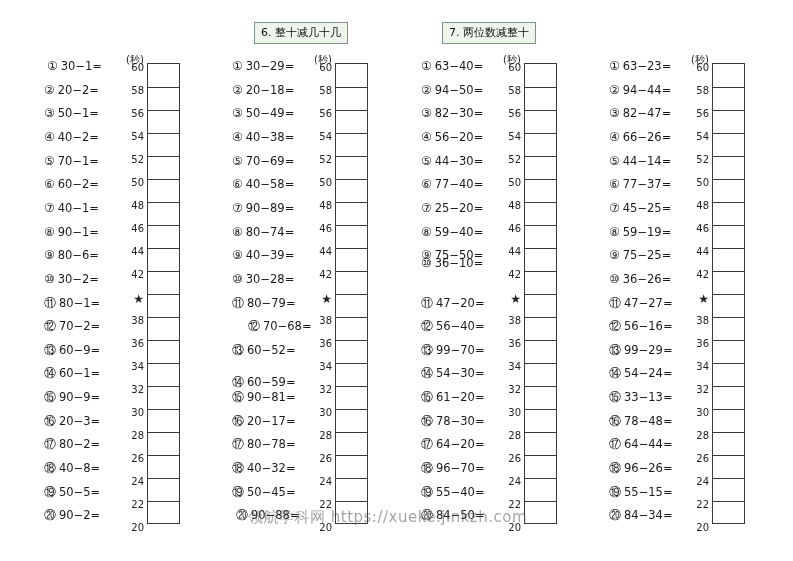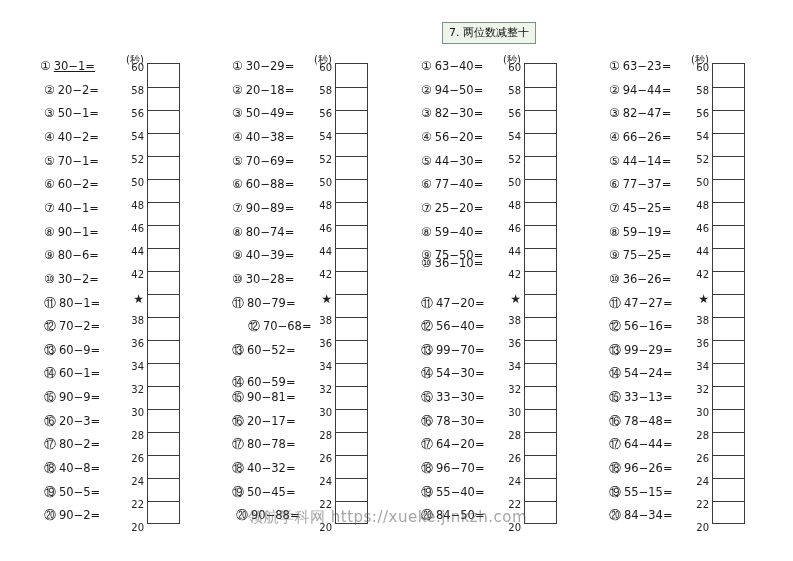--- a/index.html
+++ b/index.html
@@ -59,21 +59,21 @@
     white-space: nowrap; letter-spacing: 0.5px;
     font-family: "DejaVu Sans", sans-serif;
   }
 </style>
 </head>
 <body>
 
 <div class="sheet">
 
   <div class="col" style="left: 0px; width: 793px;">
-      <div class="problem" style="left: 40px; top: 55px; text-decoration: underline;"><span class="num">①</span><span>30−1=</span></div>
+      <div class="problem" style="left: 47px; top: 55px;"><span class="num">①</span><span>30−1=</span></div>
       <div class="problem" style="left: 44px; top: 78.65px;"><span class="num">②</span><span>20−2=</span></div>
       <div class="problem" style="left: 44px; top: 102.3px;"><span class="num">③</span><span>50−1=</span></div>
       <div class="problem" style="left: 44px; top: 125.95px;"><span class="num">④</span><span>40−2=</span></div>
       <div class="problem" style="left: 44px; top: 149.6px;"><span class="num">⑤</span><span>70−1=</span></div>
       <div class="problem" style="left: 44px; top: 173.25px;"><span class="num">⑥</span><span>60−2=</span></div>
       <div class="problem" style="left: 44px; top: 196.9px;"><span class="num">⑦</span><span>40−1=</span></div>
       <div class="problem" style="left: 44px; top: 220.55px;"><span class="num">⑧</span><span>90−1=</span></div>
       <div class="problem" style="left: 44px; top: 244.2px;"><span class="num">⑨</span><span>80−6=</span></div>
       <div class="problem" style="left: 44px; top: 267.85px;"><span class="num">⑩</span><span>30−2=</span></div>
       <div class="problem" style="left: 44px; top: 291.5px;"><span class="num">⑪</span><span>80−1=</span></div>
@@ -125,26 +125,27 @@
         <div class="cell" style="top: 299px; height: 23px;"></div>
         <div class="cell" style="top: 322px; height: 23px;"></div>
         <div class="cell" style="top: 345px; height: 23px;"></div>
         <div class="cell" style="top: 368px; height: 23px;"></div>
         <div class="cell" style="top: 391px; height: 23px;"></div>
         <div class="cell" style="top: 414px; height: 23px;"></div>
         <div class="cell" style="top: 437px; height: 23px;"></div>
       </div>
     </div>
   <div class="col" style="left: 0px; width: 793px;">
+      <div class="title-box" style="left: 254px;">6. 整十减几十几</div>
       <div class="problem" style="left: 232px; top: 55px;"><span class="num">①</span><span>30−29=</span></div>
       <div class="problem" style="left: 232px; top: 78.65px;"><span class="num">②</span><span>20−18=</span></div>
       <div class="problem" style="left: 232px; top: 102.3px;"><span class="num">③</span><span>50−49=</span></div>
       <div class="problem" style="left: 232px; top: 125.95px;"><span class="num">④</span><span>40−38=</span></div>
       <div class="problem" style="left: 232px; top: 149.6px;"><span class="num">⑤</span><span>70−69=</span></div>
-      <div class="problem" style="left: 232px; top: 173.25px;"><span class="num">⑥</span><span>60−88=</span></div>
+      <div class="problem" style="left: 232px; top: 173.25px;"><span class="num">⑥</span><span>40−58=</span></div>
       <div class="problem" style="left: 232px; top: 196.9px;"><span class="num">⑦</span><span>90−89=</span></div>
       <div class="problem" style="left: 232px; top: 220.55px;"><span class="num">⑧</span><span>80−74=</span></div>
       <div class="problem" style="left: 232px; top: 244.2px;"><span class="num">⑨</span><span>40−39=</span></div>
       <div class="problem" style="left: 232px; top: 267.85px;"><span class="num">⑩</span><span>30−28=</span></div>
       <div class="problem" style="left: 232px; top: 291.5px;"><span class="num">⑪</span><span>80−79=</span></div>
       <div class="problem" style="left: 248px; top: 315.15px;"><span class="num">⑫</span><span>70−68=</span></div>
       <div class="problem" style="left: 232px; top: 338.8px;"><span class="num">⑬</span><span>60−52=</span></div>
       <div class="problem" style="left: 232px; top: 371px;"><span class="num">⑭</span><span>60−59=</span></div>
       <div class="problem" style="left: 232px; top: 386.1px;"><span class="num">⑮</span><span>90−81=</span></div>
       <div class="problem" style="left: 232px; top: 409.75px;"><span class="num">⑯</span><span>20−17=</span></div>
@@ -206,21 +207,21 @@
       <div class="problem" style="left: 421px; top: 149.6px;"><span class="num">⑤</span><span>44−30=</span></div>
       <div class="problem" style="left: 421px; top: 173.25px;"><span class="num">⑥</span><span>77−40=</span></div>
       <div class="problem" style="left: 421px; top: 196.9px;"><span class="num">⑦</span><span>25−20=</span></div>
       <div class="problem" style="left: 421px; top: 220.55px;"><span class="num">⑧</span><span>59−40=</span></div>
       <div class="problem" style="left: 421px; top: 244.2px;"><span class="num">⑨</span><span>75−50=</span></div>
       <div class="problem" style="left: 421px; top: 252px;"><span class="num">⑩</span><span>36−10=</span></div>
       <div class="problem" style="left: 421px; top: 291.5px;"><span class="num">⑪</span><span>47−20=</span></div>
       <div class="problem" style="left: 421px; top: 315.15px;"><span class="num">⑫</span><span>56−40=</span></div>
       <div class="problem" style="left: 421px; top: 338.8px; text-align: center;"><span class="num">⑬</span><span>99−70=</span></div>
       <div class="problem" style="left: 421px; top: 362.45px;"><span class="num">⑭</span><span>54−30=</span></div>
-      <div class="problem" style="left: 421px; top: 386.1px;"><span class="num">⑮</span><span>33−30=</span></div>
+      <div class="problem" style="left: 421px; top: 386.1px;"><span class="num">⑮</span><span>61−20=</span></div>
       <div class="problem" style="left: 421px; top: 409.75px;"><span class="num">⑯</span><span>78−30=</span></div>
       <div class="problem" style="left: 421px; top: 433.4px;"><span class="num">⑰</span><span>64−20=</span></div>
       <div class="problem" style="left: 421px; top: 457.05px;"><span class="num">⑱</span><span>96−70=</span></div>
       <div class="problem" style="left: 421px; top: 480.7px;"><span class="num">⑲</span><span>55−40=</span></div>
       <div class="problem" style="left: 421px; top: 504.35px;"><span class="num">⑳</span><span>84−50=</span></div>
       <div class="unit" style="left: 503px; top: 53px;">(秒)</div>
       <div class="tick" style="left: 501px; top: 62px;">60</div>
       <div class="tick" style="left: 501px; top: 85px;">58</div>
       <div class="tick" style="left: 501px; top: 108px;">56</div>
       <div class="tick" style="left: 501px; top: 131px;">54</div>

